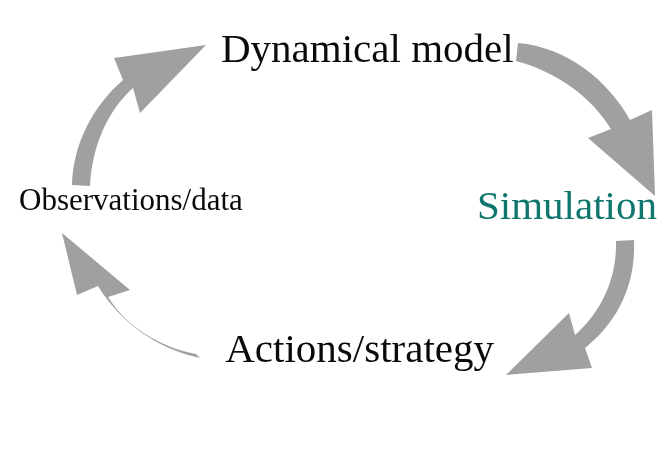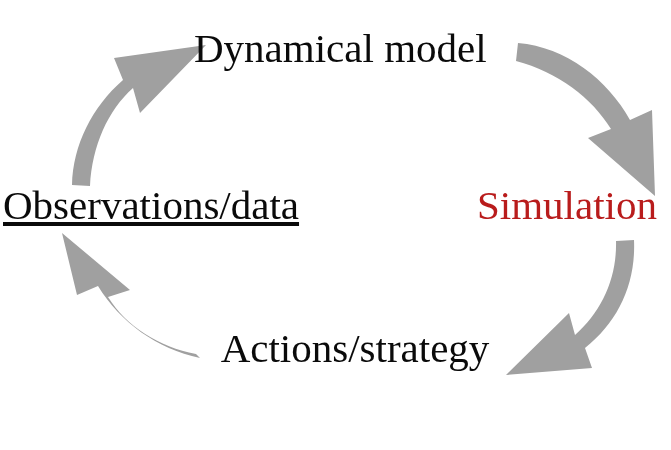--- a/index.html
+++ b/index.html
@@ -27,40 +27,39 @@
   .node-label {
     position: absolute;
     color: #0a0a0a;
     font-family: "Liberation Serif", "DejaVu Serif", serif;
     font-weight: normal;
     white-space: nowrap;
     line-height: 1.08;
     letter-spacing: 0px;
   }
   #label-dynamical-model {
-    left: 194px;
+    left: 221px;
     top: 26px;
     font-size: 41px;
   }
   #label-observations-data {
-    left: 3px;
+    left: 19px;
     top: 183px;
-    font-size: 41px;
-    text-decoration: underline;
+    font-size: 31px;
   }
   #label-simulation {
     left: 477px;
     top: 183px;
     font-size: 41px;
   }
   #label-actions-strategy {
     left: 216px;
     top: 326px;
     font-size: 41px;
-    text-align: center;
+    text-align: right;
     width: 278px;
   }
   #label-actions-strategy .line2 {
     display: block;
   }
 </style>
 </head>
 <body>
 
 <div id="diagram-canvas" style="background: rgb(255, 255, 255);">
@@ -99,19 +98,19 @@
              L 114,58
              L 206,45
              L 140,113
              L 133,88
              C 108,110 92,146 90,186
              Z"></path>
   </svg>
 
   <div class="node-label" id="label-dynamical-model" style="color: rgb(10, 10, 10);">Dynamical model</div>
 
-  <div class="node-label" id="label-simulation" style="color: #b91c1c;">Simulation</div>
+  <div class="node-label" id="label-simulation" style="color: #0f766e;">Simulation</div>
 
   <div class="node-label" id="label-actions-strategy" style="color: rgb(10, 10, 10);"><span class="line1">Actions/strategy</span></div>
 
   <div class="node-label" id="label-observations-data" style="color: rgb(10, 10, 10);">Observations/data</div>
 
 </div>
 
 </body></html>

